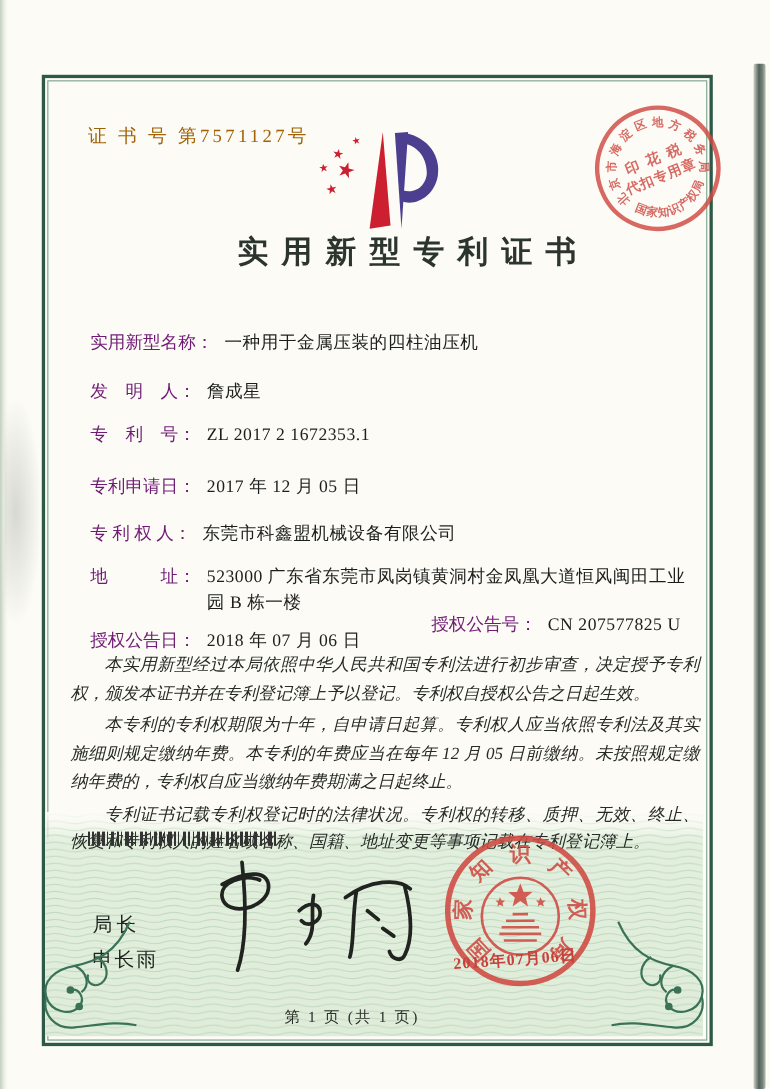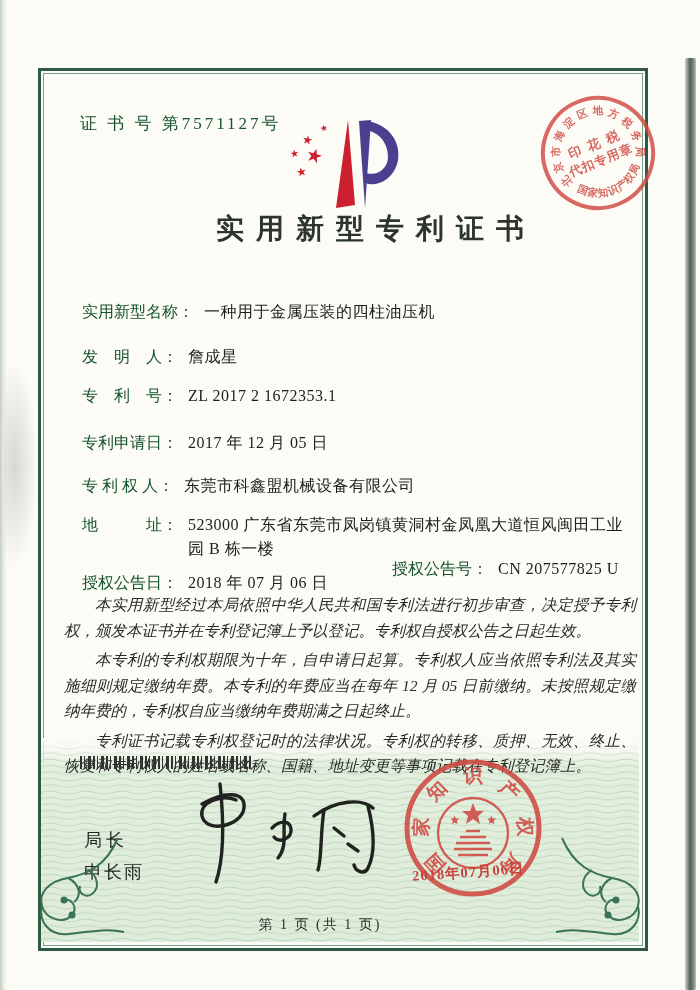--- a/index.html
+++ b/index.html
@@ -10,28 +10,28 @@
   #edge-left{left:0;top:0;width:7px;height:990px;
      background:linear-gradient(90deg,#c2cec0,#eef1e9 60%,rgba(255,255,255,0));}
   #edge-right{left:685px;top:58px;width:11px;height:932px;
      background:linear-gradient(90deg,#cdd3cc,#51625a 45%,#76857b 75%,#b9c1ba);border-radius:2px;}
   #smudge{left:4px;top:360px;width:34px;height:210px;
      background:radial-gradient(ellipse at 30% 50%,rgba(176,182,172,.5),rgba(176,182,172,0) 70%);}
   
   #frame-outer{left:38px;top:68px;width:604px;height:877px;border:3px solid #2c5a46;}
   #frame-inner{left:2px;top:2px;right:2px;bottom:2px;border:1px solid #77a287;}
   
-  #cert-no{left:80px;top:112px;font-size:17px;letter-spacing:3px;color:#14532d;}
+  #cert-no{left:80px;top:112px;font-size:17px;letter-spacing:3px;color:#a16207;}
   
   .star{color:#cc2030;line-height:1;}
   #title{left:0;top:210px;width:700px;text-align:center;font-size:28px;font-weight:bold;
          letter-spacing:12px;color:#2b352d;text-indent:12px;margin-left:20px;}
   
   .row{left:82px;font-size:16px;line-height:24px;}
-  .lab{display:inline-block;vertical-align:top;color:#14532d;}
+  .lab{display:inline-block;vertical-align:top;color:#701a75;}
   .val{display:inline-block;vertical-align:top;color:#1c1f1c;margin-left:6px;max-width:450px;letter-spacing:.5px;}
   
   #body-text{left:60px;top:588px;width:580px;font-size:15.5px;line-height:25.5px;
      text-align:justify;color:#272b26;font-style:italic;}
   #body-text p{margin:4px;text-indent:2em;}
   
   #band{left:41px;top:738px;width:598px;height:204px;overflow:hidden;
      background:linear-gradient(180deg,rgba(227,239,222,0),#e3efde 14%,#dfecd9);}
   #band-fade{left:0;top:0;width:100%;height:22px;
      background:linear-gradient(180deg,#fcfbf6,rgba(252,251,246,0));}

